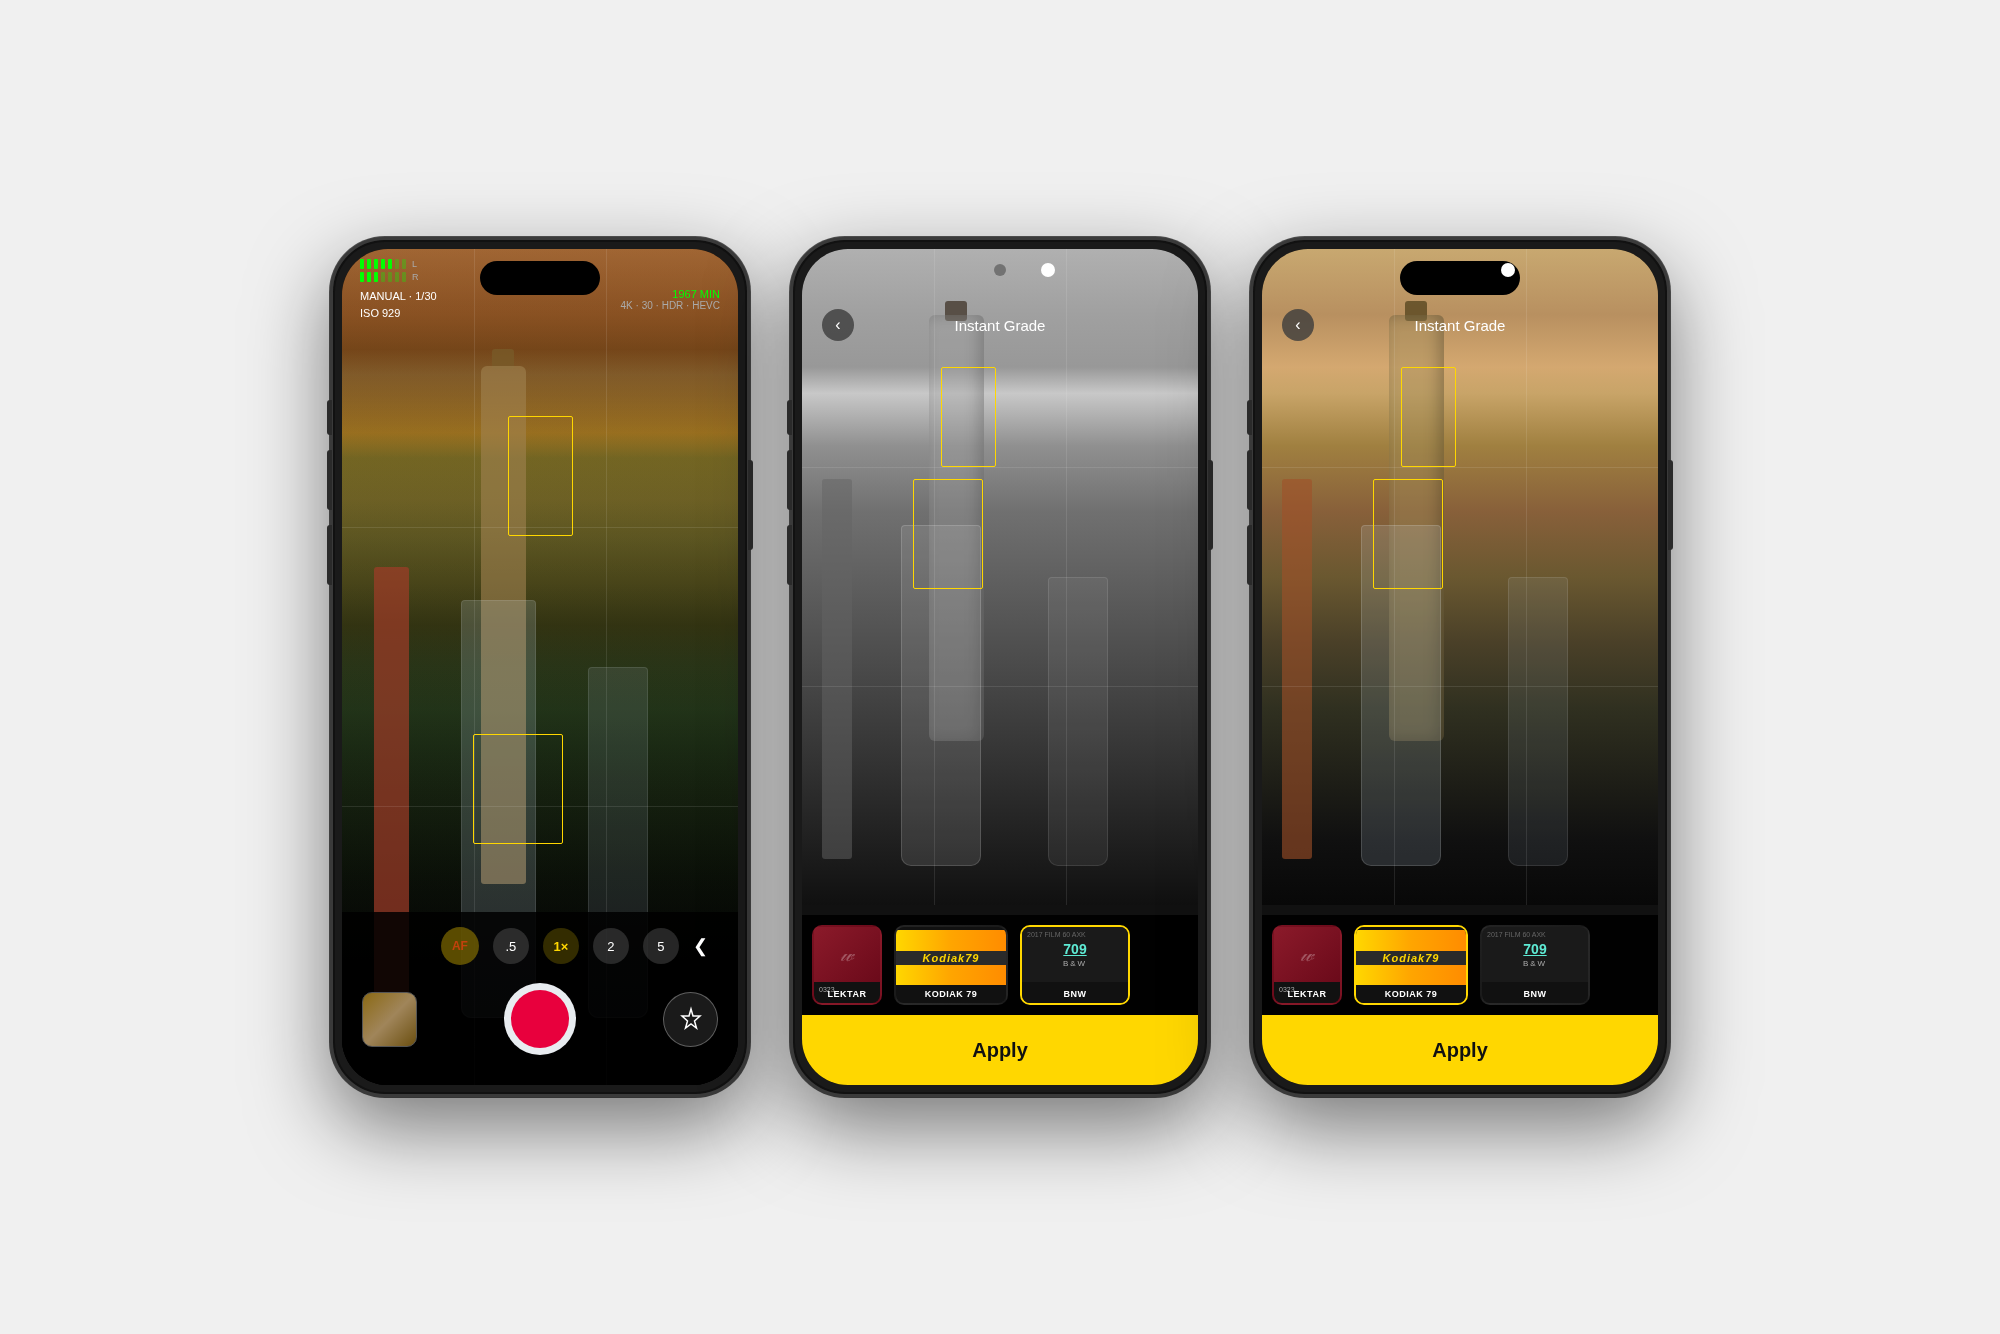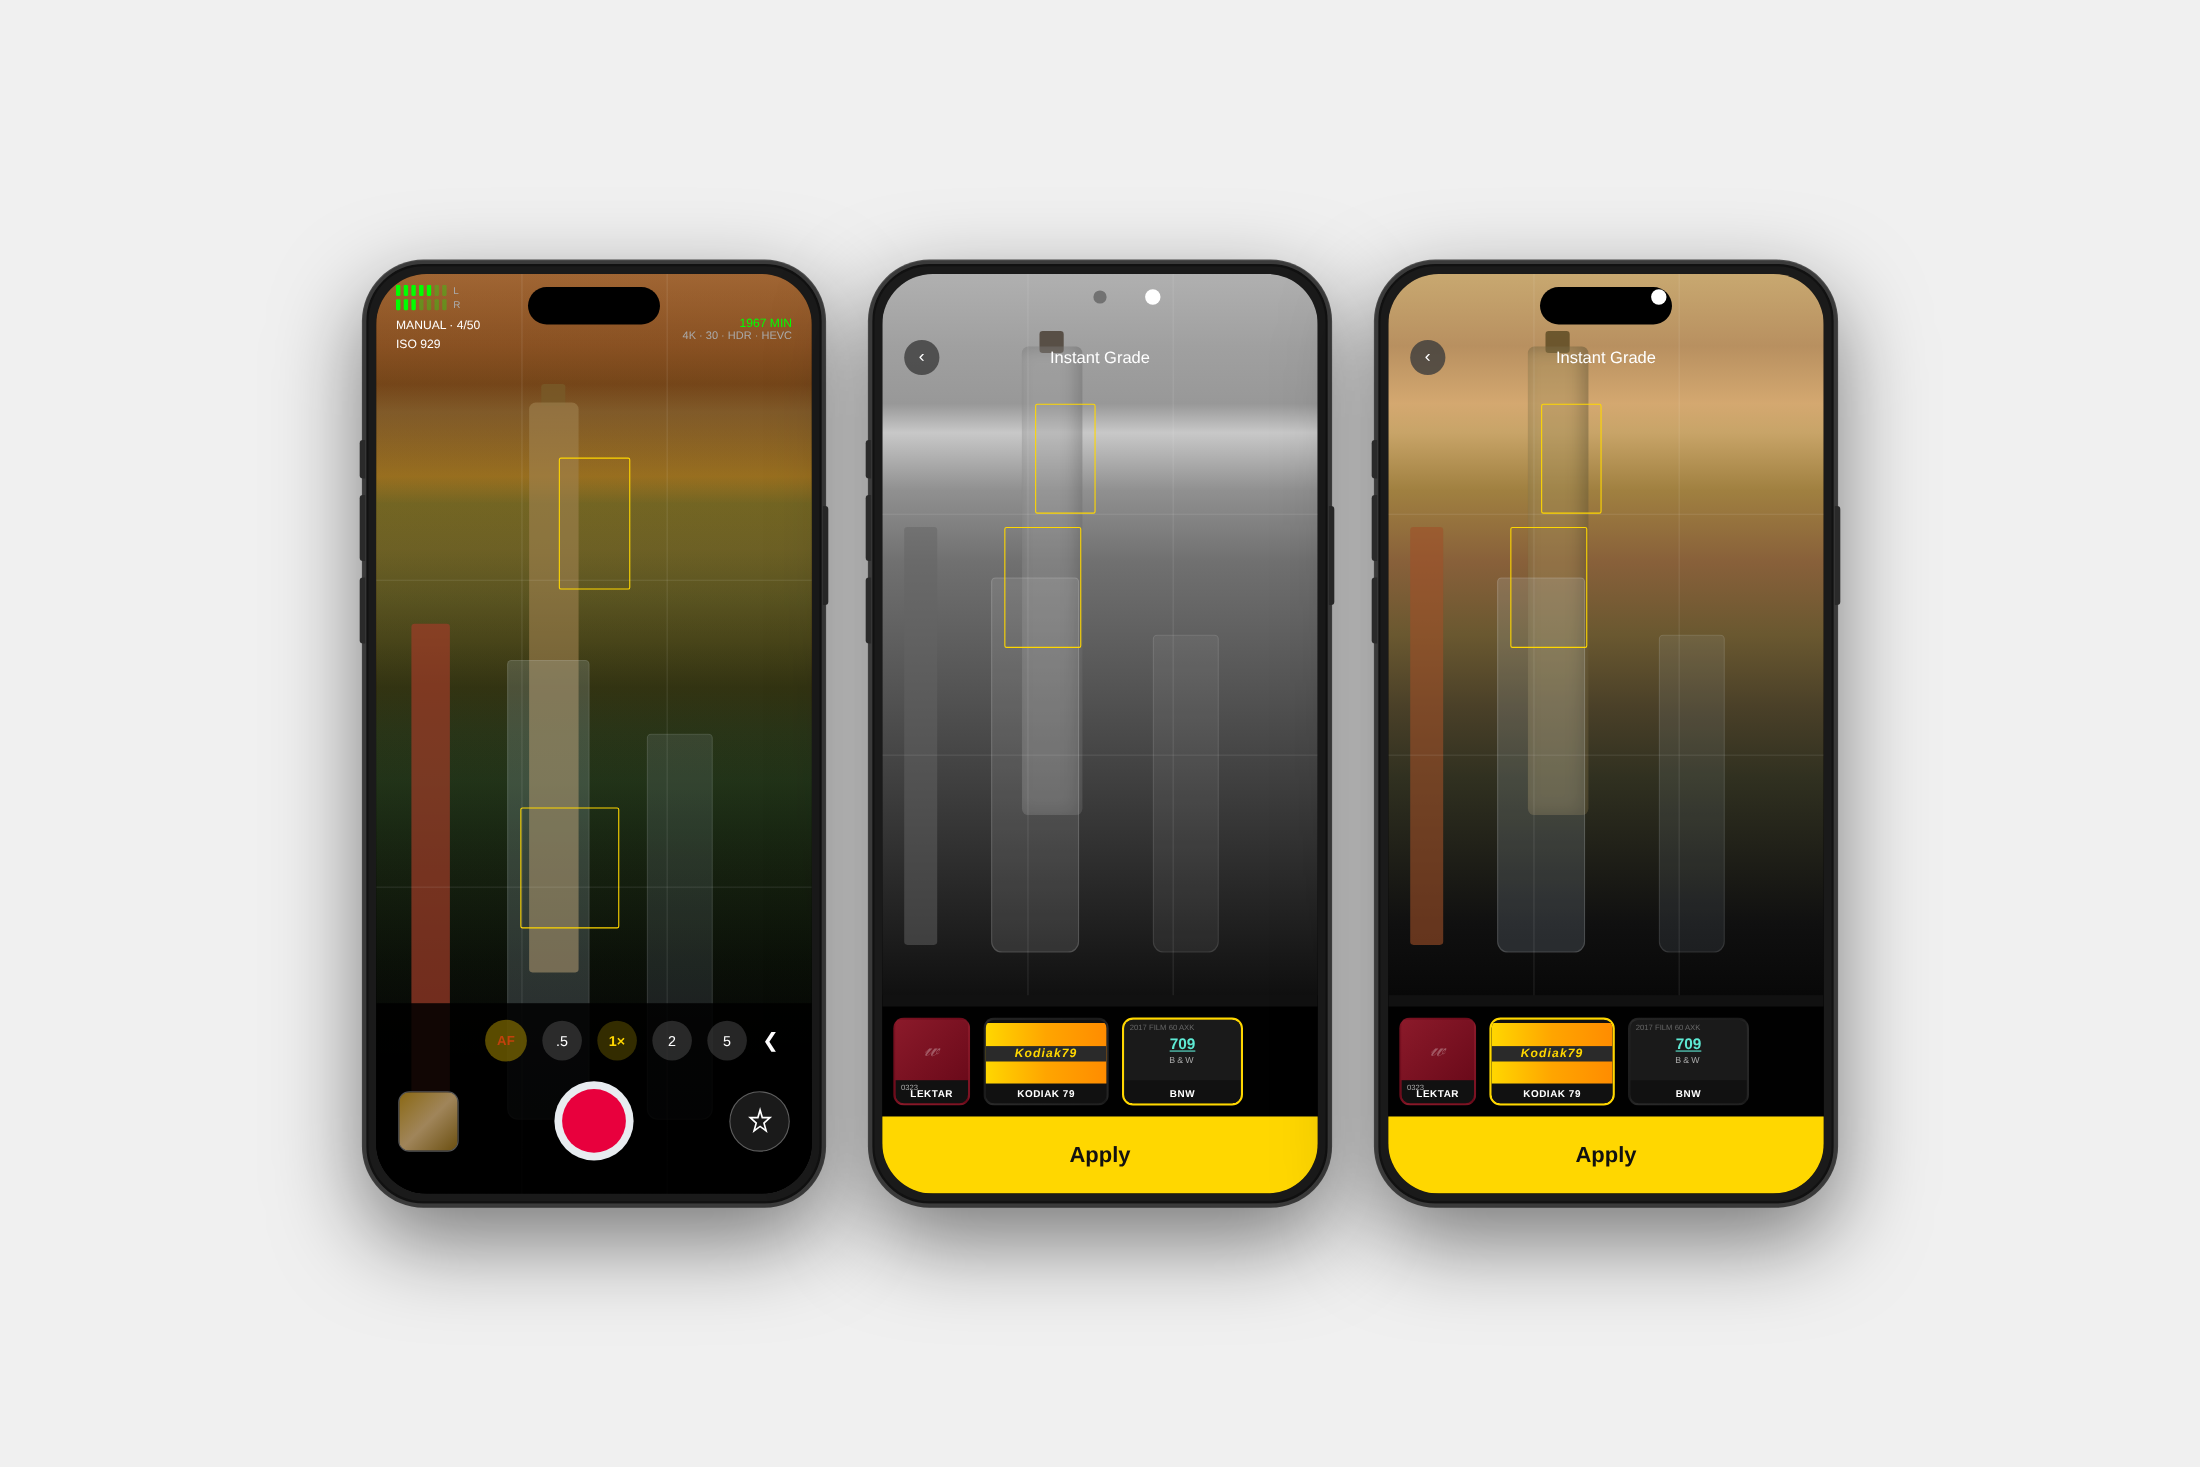--- a/index.html
+++ b/index.html
@@ -730,21 +730,21 @@
           <div class="meter-bar"></div>
           <div class="meter-bar dim"></div>
           <div class="meter-bar dim"></div>
           <div class="meter-bar dim"></div>
           <div class="meter-bar dim"></div>
           <span class="meter-label">R</span>
         </div>
       </div>
       <div class="hud-info-row">
         <div class="hud-left">
-          <div>MANUAL · 4/50</div>
+          <div>MANUAL · 1/30</div>
           <div>ISO 929</div>
         </div>
         <div class="hud-right">
           <div class="battery-text">1967 MIN</div>
           <div class="settings-text">4K · 30 · HDR · HEVC</div>
         </div>
       </div>
     </div>
 
     <div class="camera-controls-bottom">

